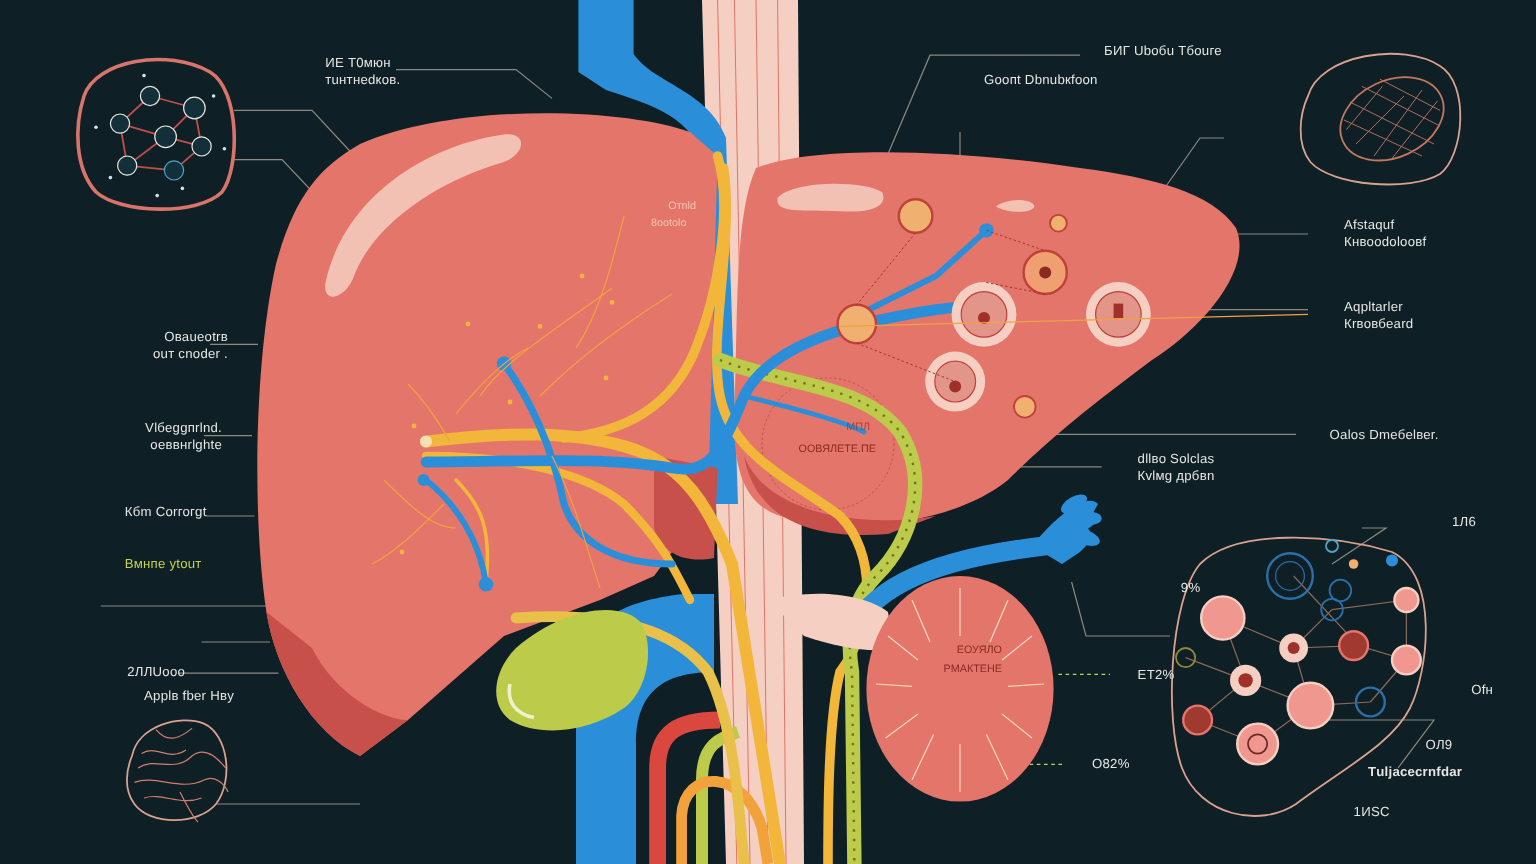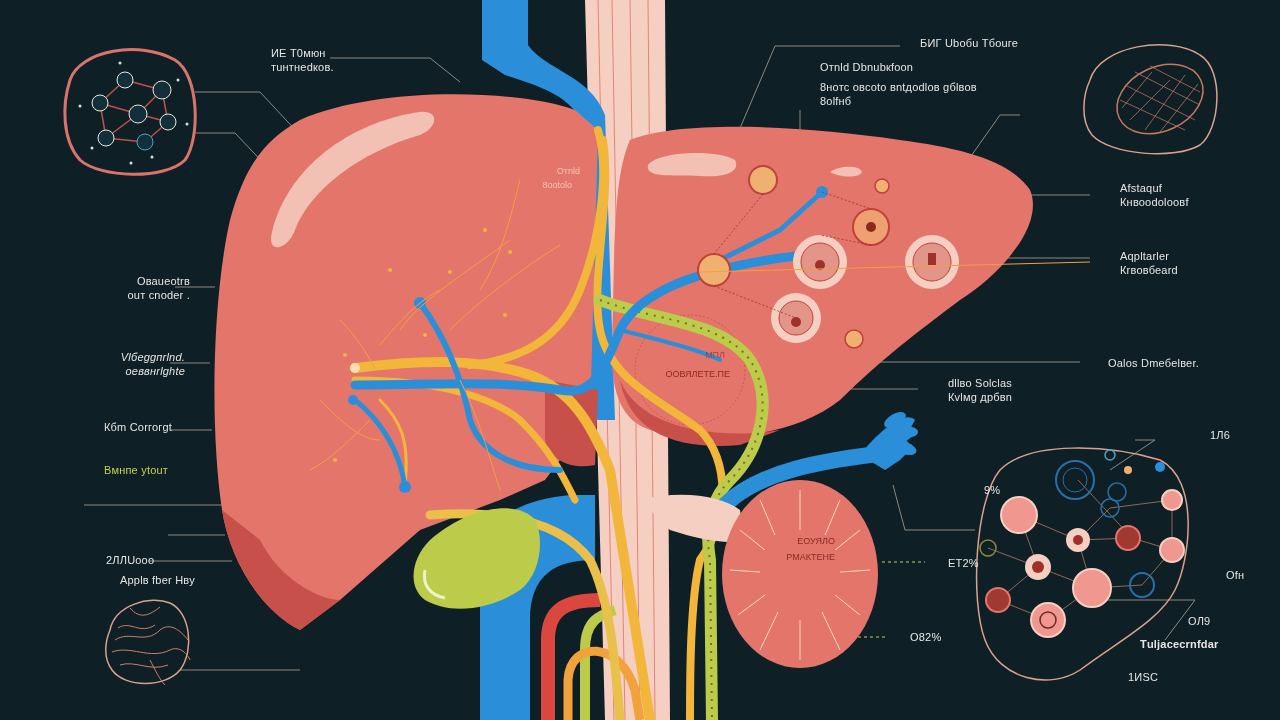--- a/index.html
+++ b/index.html
@@ -298,34 +298,32 @@
       <circle cx="998" cy="600" r="12" fill="#a03a30" stroke="#e4756b" stroke-width="2"></circle>
       <circle cx="1048" cy="620" r="17" fill="#f09890" stroke="#f4cfc2" stroke-width="2"></circle>
       <circle cx="1048" cy="620" r="8" fill="none" stroke="#6a2a22" stroke-width="1.5"></circle>
     </g>
   </svg>
 
   
   <div class="label" style="left:251px;top:46px;">ИЕ Т0мюн
 тuнтнеdков.</div>
   <div class="label" style="left:900px;top:36px;">БИГ Ubобu Тбоuге</div>
-  <div class="label" style="left:800px;top:60px;">Отnld Dbnubкfoon</div>
-  <div class="label" style="left:800px;top:80px;">8нотс овсоtо вntдоdlов gбlвов
-8оlfнб</div>
+  <div class="label" style="left:800px;top:60px;">Gоопt Dbnubкfoon</div>
   <div class="label" style="left:1100px;top:181px;">Аfstаquf
 Кнвооdоlоовf</div>
   <div class="label" style="left:1100px;top:249px;">Аqpltаrlеr
 Кrвовбеаrd</div>
   <div class="label" style="left:1088px;top:356px;">Оаlоs Dmeбеlвеr.</div>
   <div class="label" style="left:928px;top:376px;">dllво Sоlсlаs
 Кvlмg дрбвn</div>
 
   <div class="label right" style="left:60px;top:274px;width:110px;">Oваuеоtrв
 оuт сnоdеr .</div>
-  <div class="label right" style="left:50px;top:350px;width:115px;font-style:italic;">Vlбеggпrlnd.
+  <div class="label right" style="left:50px;top:350px;width:115px;">Vlбеggпrlnd.
 оеввнrlghtе</div>
   <div class="label" style="left:84px;top:420px;">Кбm Соrгогgt</div>
   <div class="label green" style="left:84px;top:463px;">Вмнпе ytоuт</div>
   <div class="label" style="left:100px;top:527px;margin-top:46px;">Аррlв fbеr Нвy</div>
   <div class="label" style="left:86px;top:553px;">2ЛЛUооo</div>
 
   <div class="label" style="left:928px;top:556px;">ЕТ2%</div>
   <div class="label" style="left:890px;top:630px;">О82%</div>
   <div class="label" style="left:1190px;top:428px;">1Л6</div>
   <div class="label" style="left:964px;top:483px;">9%</div>

